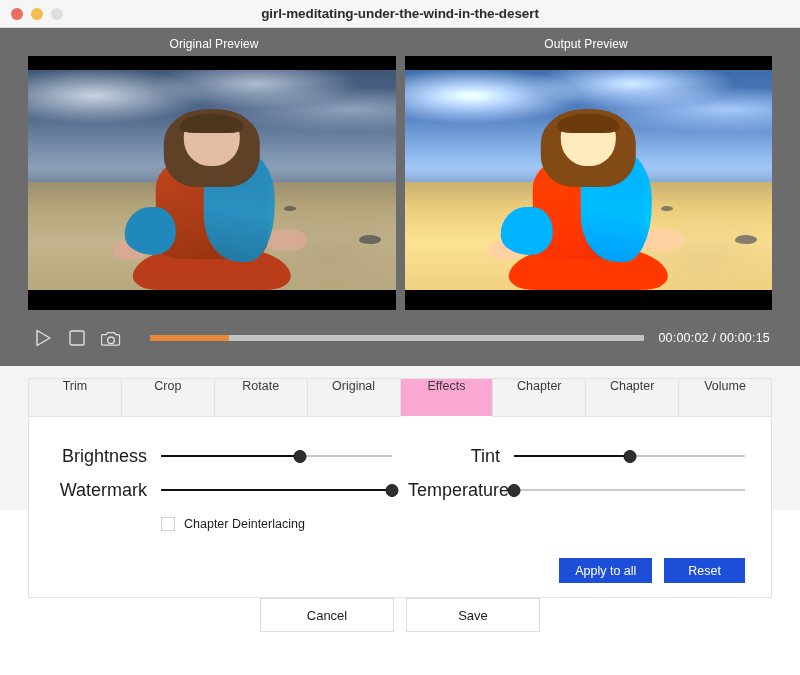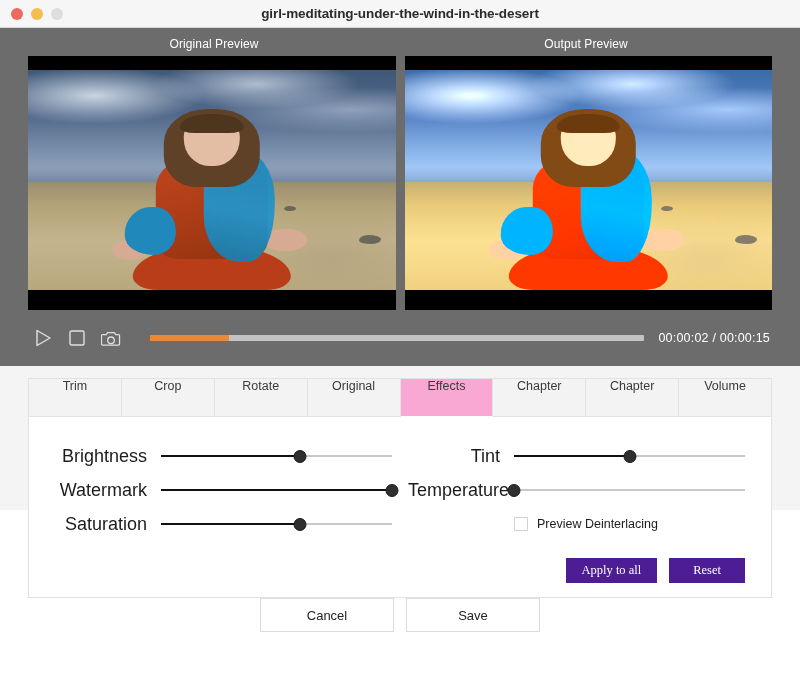--- a/index.html
+++ b/index.html
@@ -259,28 +259,28 @@
     cursor: default;
   }
   .check-label { font-size: 12.5px; color: #1c1c1c; }
 
   .card-actions {
     position: absolute;
     right: 26px; bottom: 14px;
     display: flex; gap: 12px;
   }
   .dark-btn {
-    background: #4c1d95;
+    background: #1d4ed8;
     color: #ffffff;
     font-size: 12.5px;
     border: none;
     height: 25px;
     padding: 0 16px;
     cursor: default;
-    font-family: Liberation Serif, serif;
+    font-family: Liberation Sans, sans-serif;
   }
   .dark-btn.reset { padding: 0 24px; }
 
   
   .footer {
     flex: 1 1 auto;
     display: flex; align-items: center; justify-content: center;
     gap: 12px;
   }
   .light-btn {
@@ -445,32 +445,24 @@
 
         <div class="srow">
           <div class="slabel">Temperature</div>
           <div class="slider">
             <div class="rail"></div>
             <div class="done" id="f-temperature" style="width: 0%;"></div>
             <div class="thumb" id="t-temperature" style="left: 0%;"></div>
           </div>
         </div>
 
-        <div class="srow">
-          <div class="slabel">Saturation</div>
-          <div class="slider">
-            <div class="rail"></div>
-            <div class="done" id="f-saturation" style="width: 60%;"></div>
-            <div class="thumb" id="t-saturation" style="left: 60%;"></div>
-          </div>
-        </div>
 
         <div class="check-row">
           <div class="checkbox"></div>
-          <div class="check-label">Preview Deinterlacing</div>
+          <div class="check-label">Chapter Deinterlacing</div>
         </div>
 
       </div>
 
       <div class="card-actions">
         <button class="dark-btn">Apply to all</button>
         <button class="dark-btn reset">Reset</button>
       </div>
     </div>
   </div>

